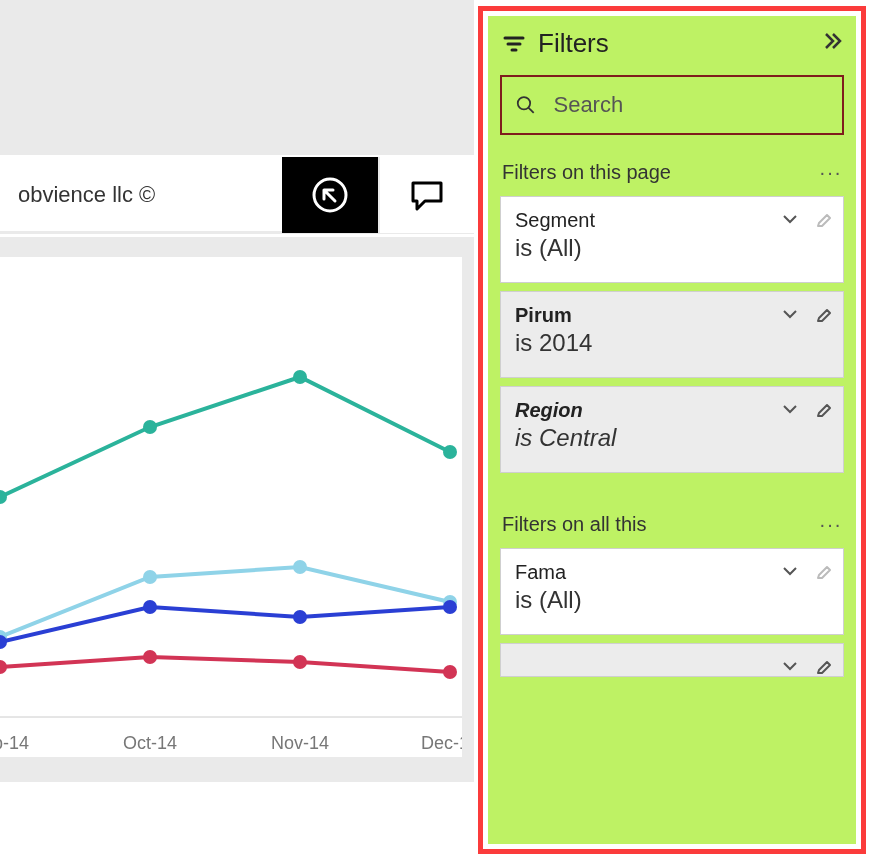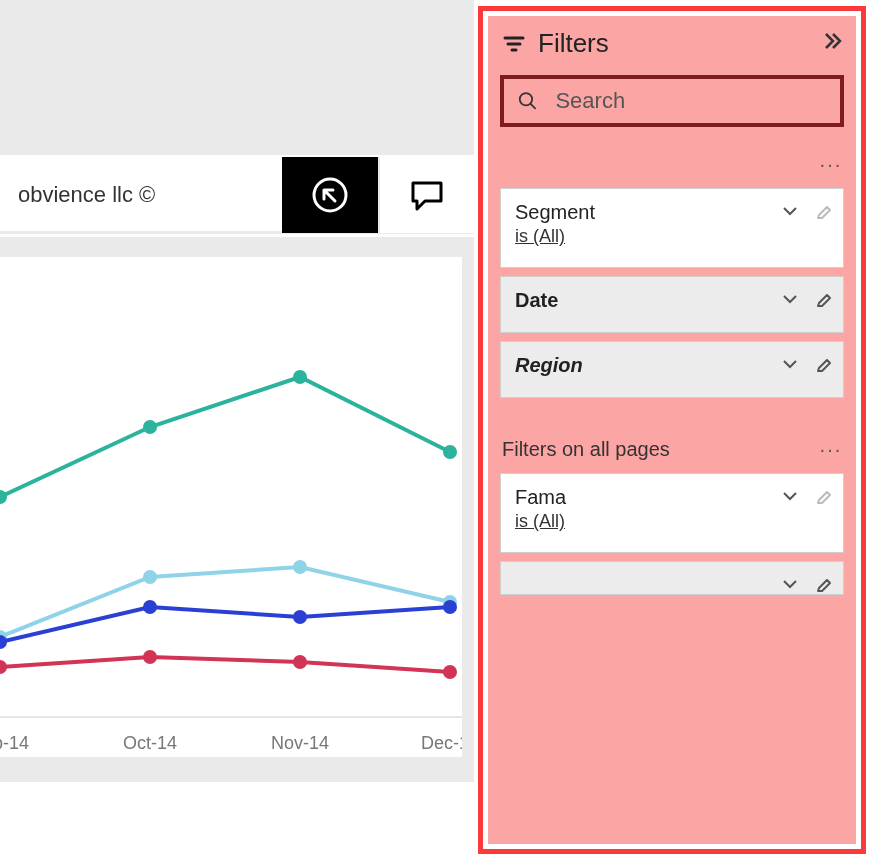--- a/index.html
+++ b/index.html
@@ -44,32 +44,32 @@
   .chart-below { position:absolute; left:0; top:761px; width:474px; height:20px; background:#eaeaea;}
   .chart-below2 { position:absolute; left:0; top:781px; width:474px; height:79px; background:#fff; border-top:1px solid #eaeaea;}
 
   
   .highlight {
     position:absolute; left:478px; top:6px; width:388px; height:848px;
     border:5px solid #fb3b3b; background:#fff;
   }
   .filters-pane {
     position:absolute; left:488px; top:16px; width:368px; height:828px;
-    background:#fca5a5; display:flex; flex-direction:column;
+    background:#bef264; display:flex; flex-direction:column;
     font-size:20px;
   }
 
   .filters-header {
     display:flex; align-items:center; padding:12px 12px 10px 14px;
   }
   .filters-header .title { font-size:26px; font-weight:400; color:#222; margin-left:12px;}
   .filters-header .collapse { margin-left:auto; }
 
   .search-box {
-    margin:6px 12px 16px 12px; height:52px; border:4px solid #7f1d1d;
+    margin:6px 12px 16px 12px; height:60px; border:2px solid #7f1d1d;
     display:flex; align-items:center; padding:0 14px; gap:16px;
   }
   .search-box input {
     border:none; outline:none; font-size:22px; width:100%; color:#333;
     background:transparent;
   }
   .search-box input::placeholder { color:#555; }
 
   .section-label {
     display:flex; align-items:center; padding:10px 14px 8px 14px;
@@ -78,21 +78,21 @@
   .section-label .more { margin-left:auto; color:#555; letter-spacing:1px;}
 
   .filter-card {
     margin:4px 12px 8px 12px; border:1px solid #cfcfcf; background:#fff;
     padding:12px 46px 20px 14px; position:relative;
   }
   .filter-card.active { background:#ececec; }
   .filter-card .fname { font-size:20px; color:#222; }
   .filter-card.active .fname { font-weight:600; }
   .filter-card .fname.italic { font-style:italic; }
-  .filter-card .fval { font-size:18px; color:#333; margin-top:2px;text-decoration:underline;}
+  .filter-card .fval { font-size:24px; color:#333; margin-top:2px;}
   .filter-card .fval.italic { font-style:italic; }
   .card-icons {
     position:absolute; right:10px; top:12px; display:flex; gap:14px; align-items:center;
   }
 
   .spacer { height:22px; }
 
   
   .ico { display:inline-block; }
 </style>
@@ -173,63 +173,66 @@
 
     <div class="search-box">
       <svg width="22" height="22" viewBox="0 0 22 22">
         <circle cx="9" cy="9" r="7" fill="none" stroke="#333" stroke-width="2"></circle>
         <line x1="14" y1="14" x2="20" y2="20" stroke="#333" stroke-width="2"></line>
       </svg>
       <input type="text" placeholder="Search" style="">
     </div>
 
     <div class="section-label">
+      <span>Filters on this page</span>
       <span class="more">···</span>
     </div>
     <div id="page-filters">
         <div class="filter-card">
           <div class="fname">Segment</div>
           <div class="fval">is (All)</div>
           <div class="card-icons">
             <span class="ico"><svg width="18" height="18" viewBox="0 0 18 18">
                 <path d="M3 6 l6 6 6-6" fill="none" stroke="#555" stroke-width="2"></path>
               </svg></span>
             <span class="ico"><svg width="20" height="20" viewBox="0 0 20 20">
                 <path d="M6 14 L14 6 l3 3 -8 8 h-4 z" fill="none" stroke="#bbb" stroke-width="2" stroke-linejoin="round"></path>
               </svg></span>
           </div>
         </div>
         <div class="filter-card active">
-          <div class="fname">Date</div>
+          <div class="fname">Pirum</div>
+          <div class="fval">is 2014</div>
           <div class="card-icons">
             <span class="ico"><svg width="18" height="18" viewBox="0 0 18 18">
                 <path d="M3 6 l6 6 6-6" fill="none" stroke="#555" stroke-width="2"></path>
               </svg></span>
             <span class="ico"><svg width="20" height="20" viewBox="0 0 20 20">
                 <path d="M6 14 L14 6 l3 3 -8 8 h-4 z" fill="none" stroke="#555" stroke-width="2" stroke-linejoin="round"></path>
               </svg></span>
           </div>
         </div>
         <div class="filter-card active">
           <div class="fname italic">Region</div>
+          <div class="fval italic">is Central</div>
           <div class="card-icons">
             <span class="ico"><svg width="18" height="18" viewBox="0 0 18 18">
                 <path d="M3 6 l6 6 6-6" fill="none" stroke="#555" stroke-width="2"></path>
               </svg></span>
             <span class="ico"><svg width="20" height="20" viewBox="0 0 20 20">
                 <path d="M6 14 L14 6 l3 3 -8 8 h-4 z" fill="none" stroke="#555" stroke-width="2" stroke-linejoin="round"></path>
               </svg></span>
           </div>
         </div>
       </div>
 
     <div class="spacer"></div>
 
     <div class="section-label">
-      <span>Filters on all pages</span>
+      <span>Filters on all this</span>
       <span class="more">···</span>
     </div>
     <div id="all-filters">
         <div class="filter-card">
           <div class="fname">Fama</div>
           <div class="fval">is (All)</div>
           <div class="card-icons">
             <span class="ico"><svg width="18" height="18" viewBox="0 0 18 18">
                 <path d="M3 6 l6 6 6-6" fill="none" stroke="#555" stroke-width="2"></path>
               </svg></span>

